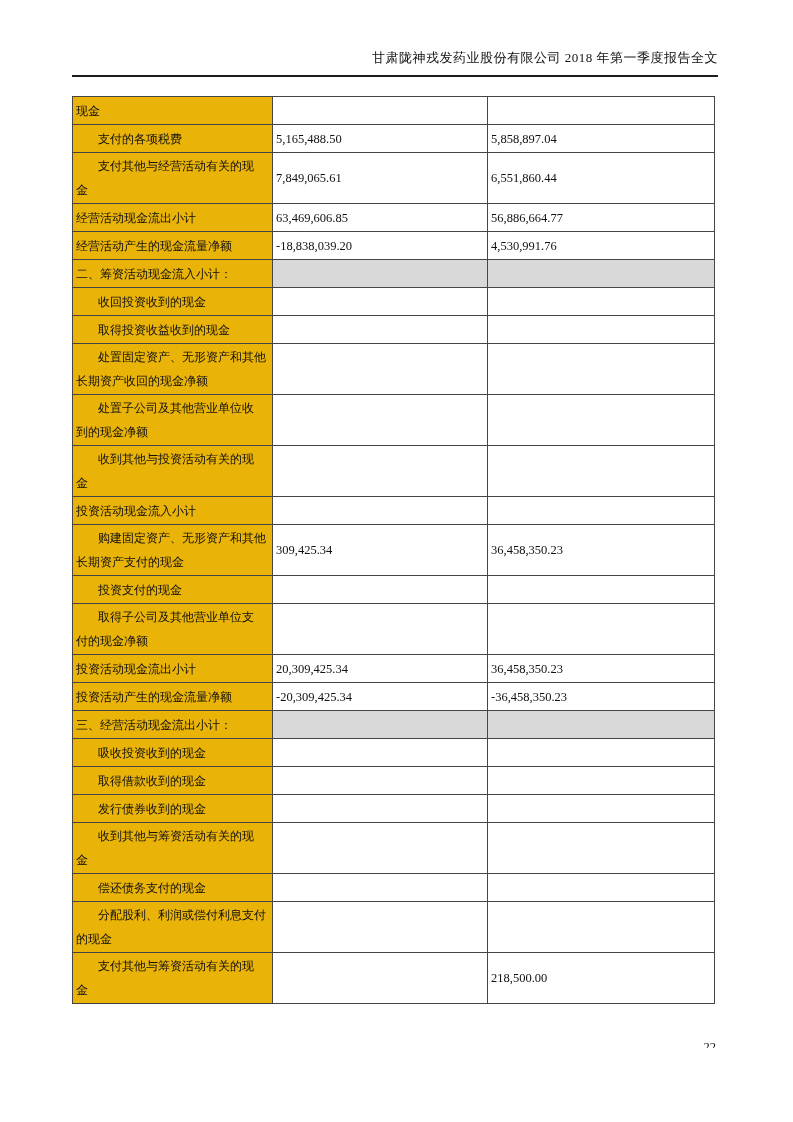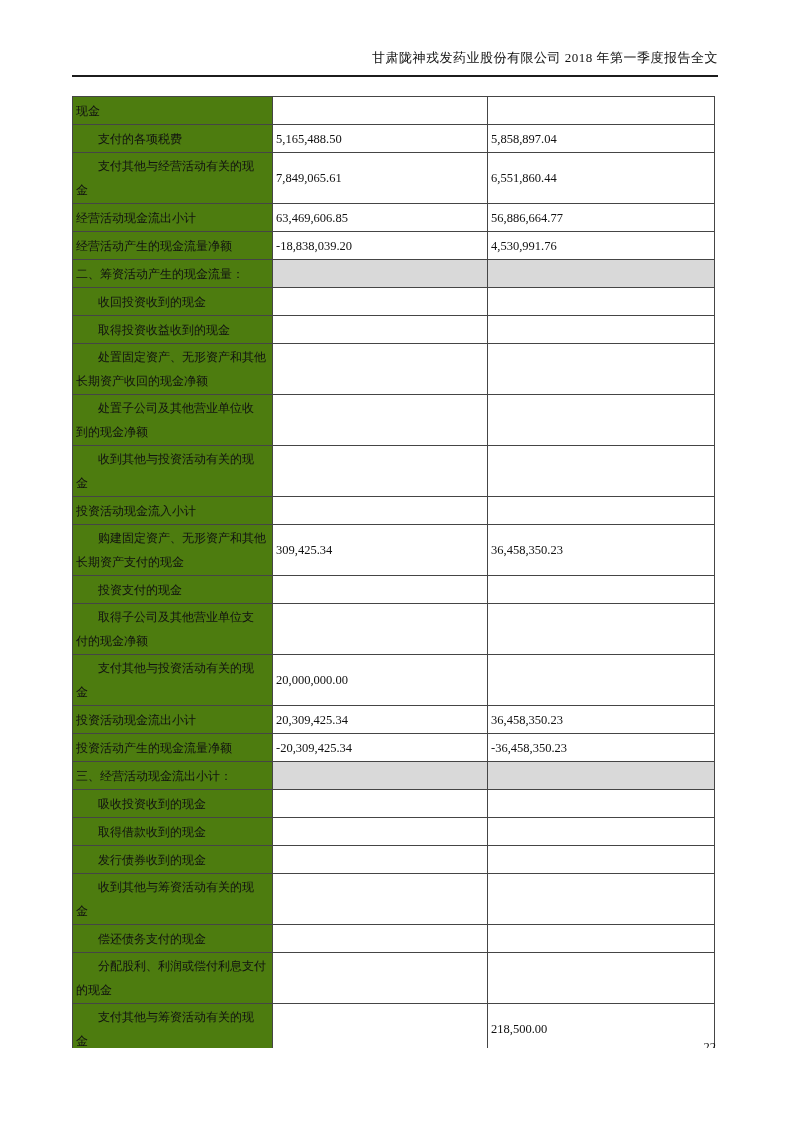--- a/index.html
+++ b/index.html
@@ -36,21 +36,21 @@
     border-collapse: collapse;
     table-layout: fixed;
   }
   table.cashflow td {
     border: 1px solid #454545;
     height: 25px;
     vertical-align: middle;
     overflow: hidden;
   }
   td.label-cell {
-    background: #4d7c0f;
+    background: #eab308;
     font-size: 12px;
     line-height: 24px;
     padding: 1px 3px;
     white-space: pre-line;
     text-align: left;
   }
   td.label-cell.indented {
     text-indent: 22px;
   }
   td.value-cell {
@@ -107,21 +107,21 @@
           <td class="label-cell">经营活动现金流出小计</td>
           <td class="value-cell">63,469,606.85</td>
           <td class="value-cell">56,886,664.77</td>
         </tr>
         <tr>
           <td class="label-cell">经营活动产生的现金流量净额</td>
           <td class="value-cell">-18,838,039.20</td>
           <td class="value-cell">4,530,991.76</td>
         </tr>
         <tr class="section-row">
-          <td class="label-cell">二、筹资活动产生的现金流量：</td>
+          <td class="label-cell">二、筹资活动现金流入小计：</td>
           <td class="value-cell"></td>
           <td class="value-cell"></td>
         </tr>
         <tr>
           <td class="label-cell indented">收回投资收到的现金</td>
           <td class="value-cell"></td>
           <td class="value-cell"></td>
         </tr>
         <tr>
           <td class="label-cell indented">取得投资收益收到的现金</td>
@@ -162,26 +162,20 @@
           <td class="value-cell"></td>
           <td class="value-cell"></td>
         </tr>
         <tr>
           <td class="label-cell indented">取得子公司及其他营业单位支
 付的现金净额</td>
           <td class="value-cell"></td>
           <td class="value-cell"></td>
         </tr>
         <tr>
-          <td class="label-cell indented">支付其他与投资活动有关的现
-金</td>
-          <td class="value-cell">20,000,000.00</td>
-          <td class="value-cell"></td>
-        </tr>
-        <tr>
           <td class="label-cell">投资活动现金流出小计</td>
           <td class="value-cell">20,309,425.34</td>
           <td class="value-cell">36,458,350.23</td>
         </tr>
         <tr>
           <td class="label-cell">投资活动产生的现金流量净额</td>
           <td class="value-cell">-20,309,425.34</td>
           <td class="value-cell">-36,458,350.23</td>
         </tr>
         <tr class="section-row">

